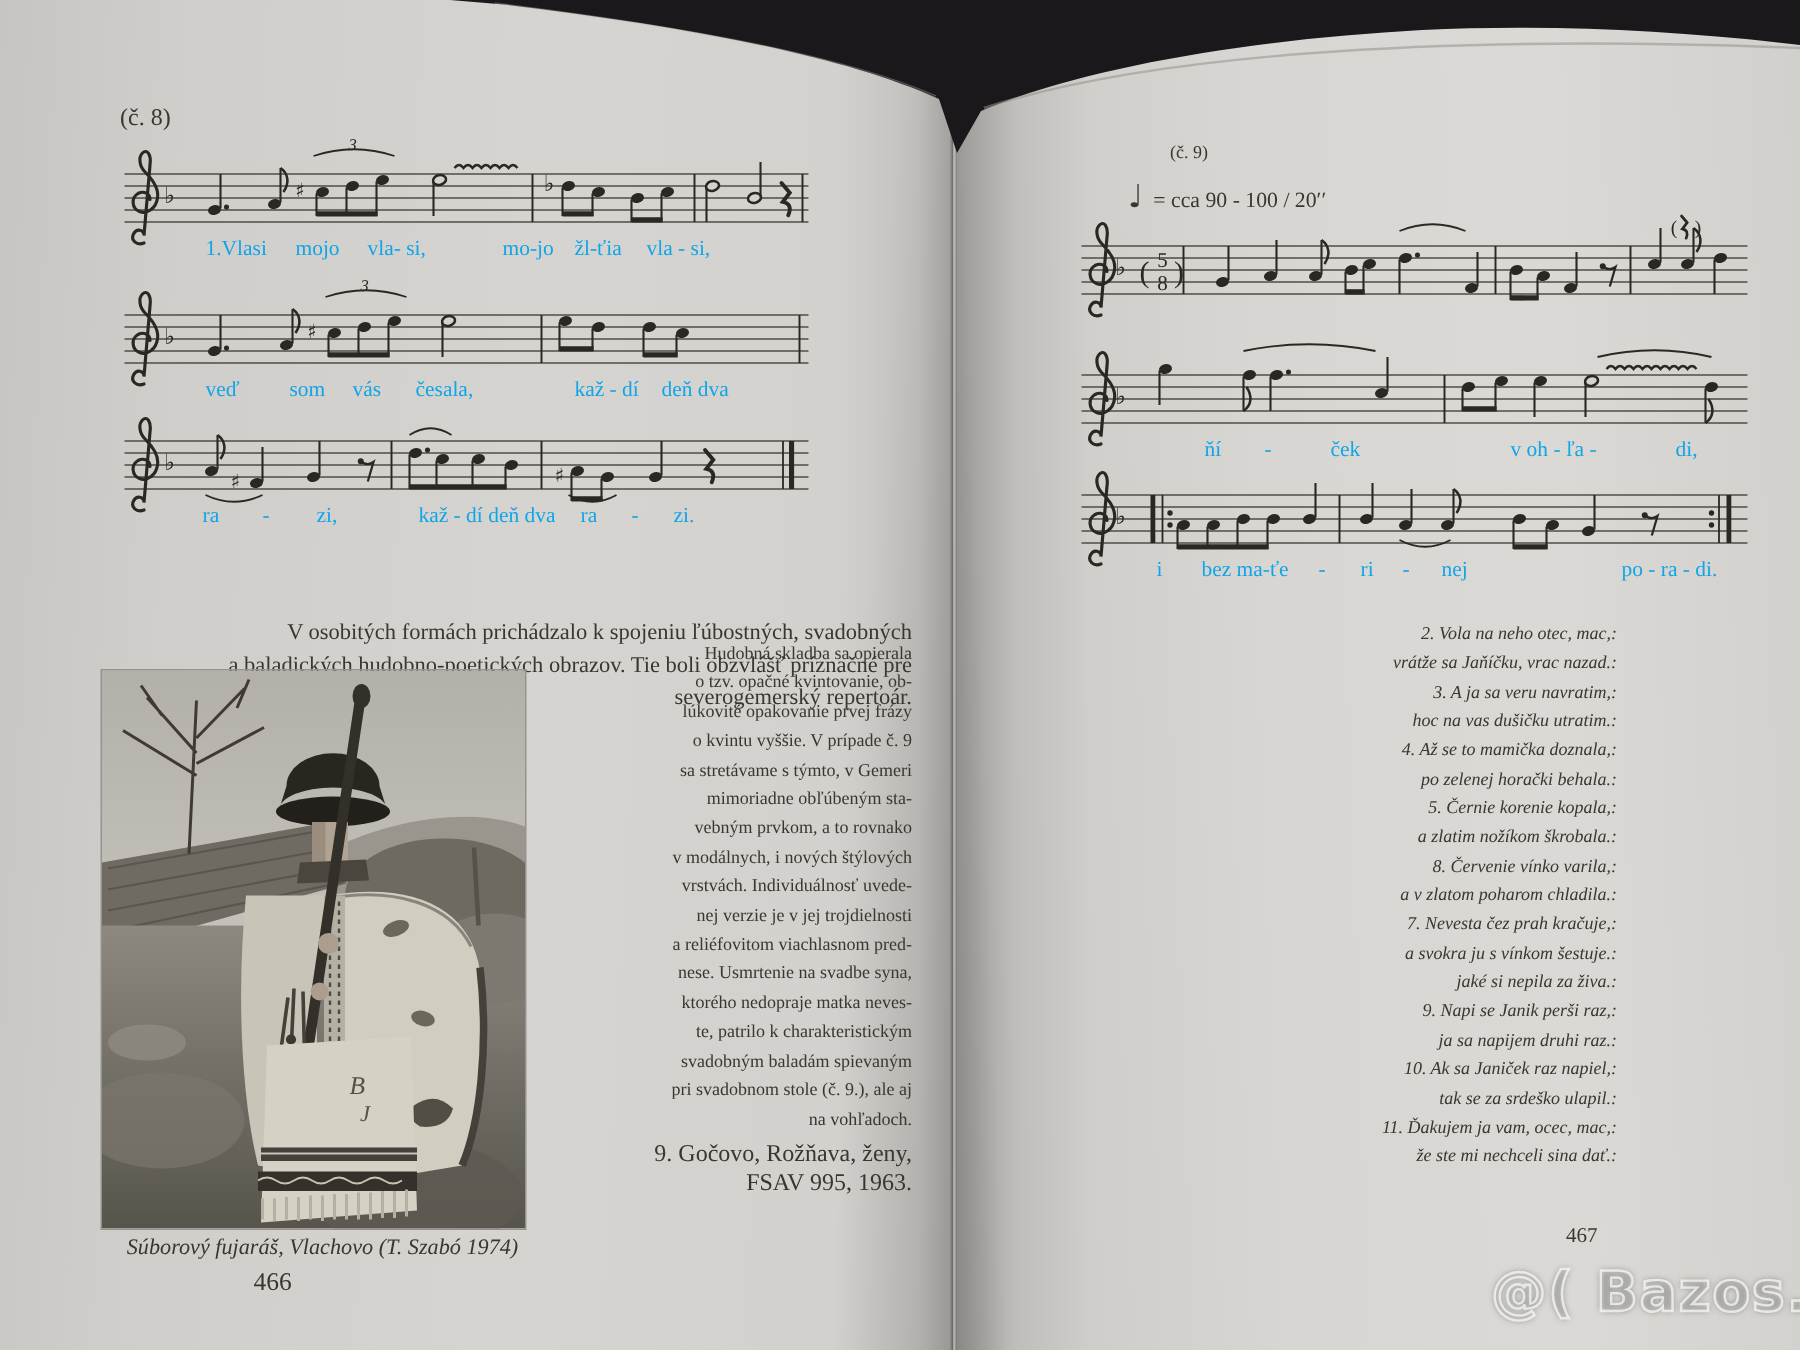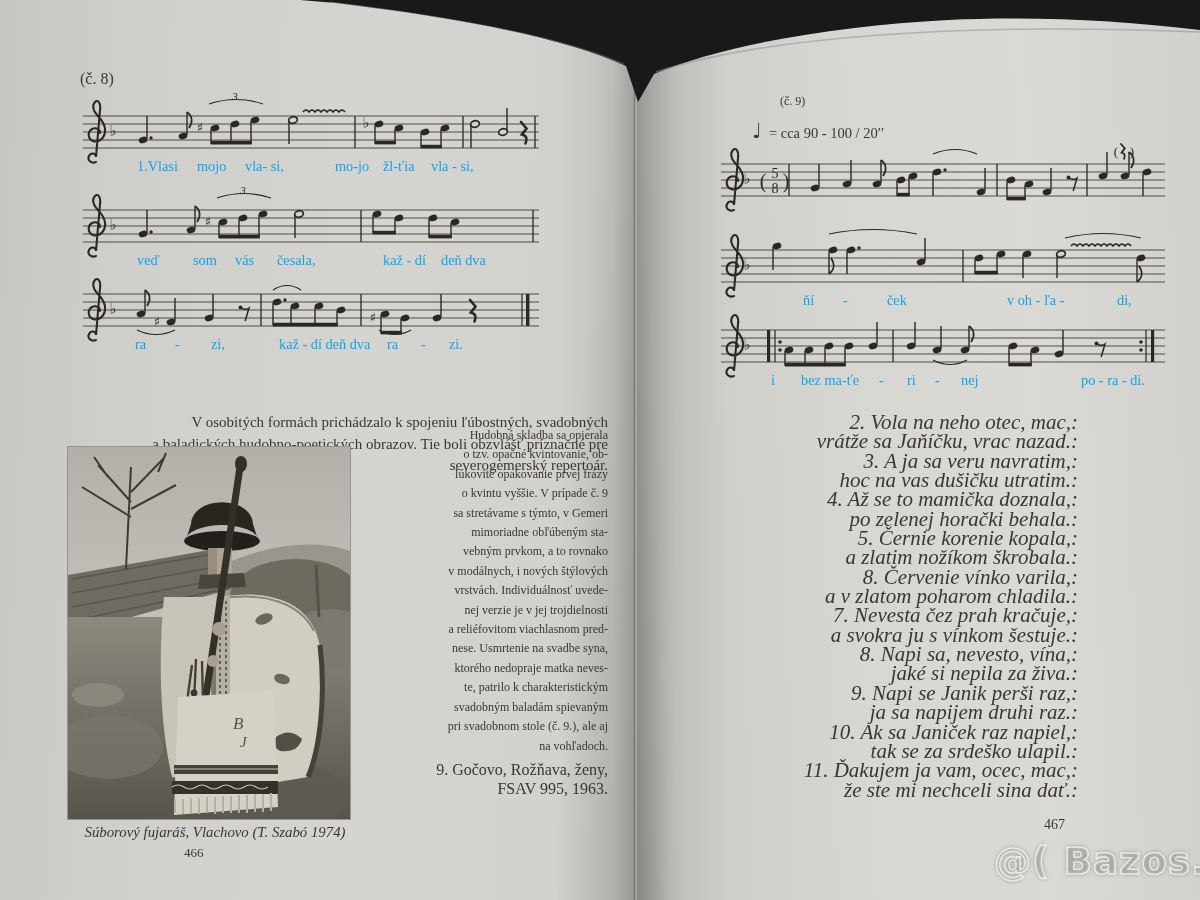--- a/index.html
+++ b/index.html
@@ -15,25 +15,25 @@
   #shade-r{left:636px;width:92px;background:linear-gradient(90deg,rgba(40,38,36,.30) 0%,rgba(40,38,36,.08) 45%,rgba(40,38,36,0) 100%);}
   #seam{position:absolute;left:633px;top:66px;width:5px;height:834px;z-index:3;
     background:linear-gradient(90deg,rgba(58,55,52,0),rgba(58,55,52,.45) 40%,rgba(244,243,239,.5) 60%,rgba(58,55,52,.25));}
   .txt{position:absolute;z-index:4;text-align:right;}
   .pre{white-space:pre-line;}
   #label-c8{left:80px;top:70px;font-size:16px;}
   #para1{left:63px;top:364px;width:545px;font-size:15px;line-height:21.5px;text-indent:22px;margin-top:48px;}
   #column{left:356px;top:426px;width:252px;font-size:12px;line-height:19.4px;text-indent:20px;}
   #source{left:356px;top:760px;width:252px;font-size:16px;line-height:19.4px;text-indent:24px;white-space:pre-line;}
   #caption{left:62px;top:824px;width:306px;text-align:center;font-style:italic;font-size:14.8px;}
-  #pnum-left{left:184px;top:845px;font-size:13px;}
+  #pnum-left{left:169px;top:845px;font-size:17px;}
   #label-c9{left:748px;top:94px;font-size:12px;margin-left:32px;}
   #tempo{left:752px;top:124px;font-size:14.5px;display:flex;align-items:baseline;gap:7px;}
   #tempo .glyph{font-family:"DejaVu Sans","Liberation Sans",sans-serif;font-size:21px;line-height:14px;}
-  #verses{left:748px;top:413px;width:330px;font-style:italic;font-size:21px;line-height:19.35px;}
+  #verses{left:748px;top:413px;width:330px;font-style:italic;font-size:12px;line-height:19.35px;}
   #pnum-right{left:1044px;top:817px;font-size:14px;}
   #photo{position:absolute;left:68px;top:447px;width:282px;height:372px;z-index:4;outline:1px solid #96938e;}
   .staff{position:absolute;z-index:4;}
   .lyr{position:absolute;z-index:4;height:18px;font-size:14.3px;color:#0ea5e9;}
   .lyr span{position:absolute;top:0;white-space:nowrap;}
   #topband{position:absolute;left:0;top:0;z-index:6;pointer-events:none;}
   #watermark{position:absolute;left:994px;top:840px;z-index:7;
     font-family:"DejaVu Sans","Liberation Sans",sans-serif;font-weight:bold;font-size:37px;letter-spacing:1px;
     color:rgba(215,215,213,.38);-webkit-text-stroke:1.6px rgba(248,248,246,.75);
     text-shadow:0 0 4px rgba(70,68,66,.55);white-space:nowrap;}
@@ -85,21 +85,20 @@
       <div>3. A ja sa veru navratim,:</div>
       <div>hoc na vas dušičku utratim.:</div>
       <div>4. Až se to mamička doznala,:</div>
       <div>po zelenej horački behala.:</div>
       <div>5. Černie korenie kopala,:</div>
       <div>a zlatim nožíkom škrobala.:</div>
       <div>8. Červenie vínko varila,:</div>
       <div>a v zlatom poharom chladila.:</div>
       <div>7. Nevesta čez prah kračuje,:</div>
       <div>a svokra ju s vínkom šestuje.:</div>
-      <div>8. Napi sa, nevesto, vína,:</div>
       <div>jaké si nepila za živa.:</div>
       <div>9. Napi se Janik perši raz,:</div>
       <div>ja sa napijem druhi raz.:</div>
       <div>10. Ak sa Janiček raz napiel,:</div>
       <div>tak se za srdeško ulapil.:</div>
       <div>11. Ďakujem ja vam, ocec, mac,:</div>
       <div>že ste mi nechceli sina dať.:</div>
     </div>
   <div class="txt" id="pnum-right">467</div>
 

